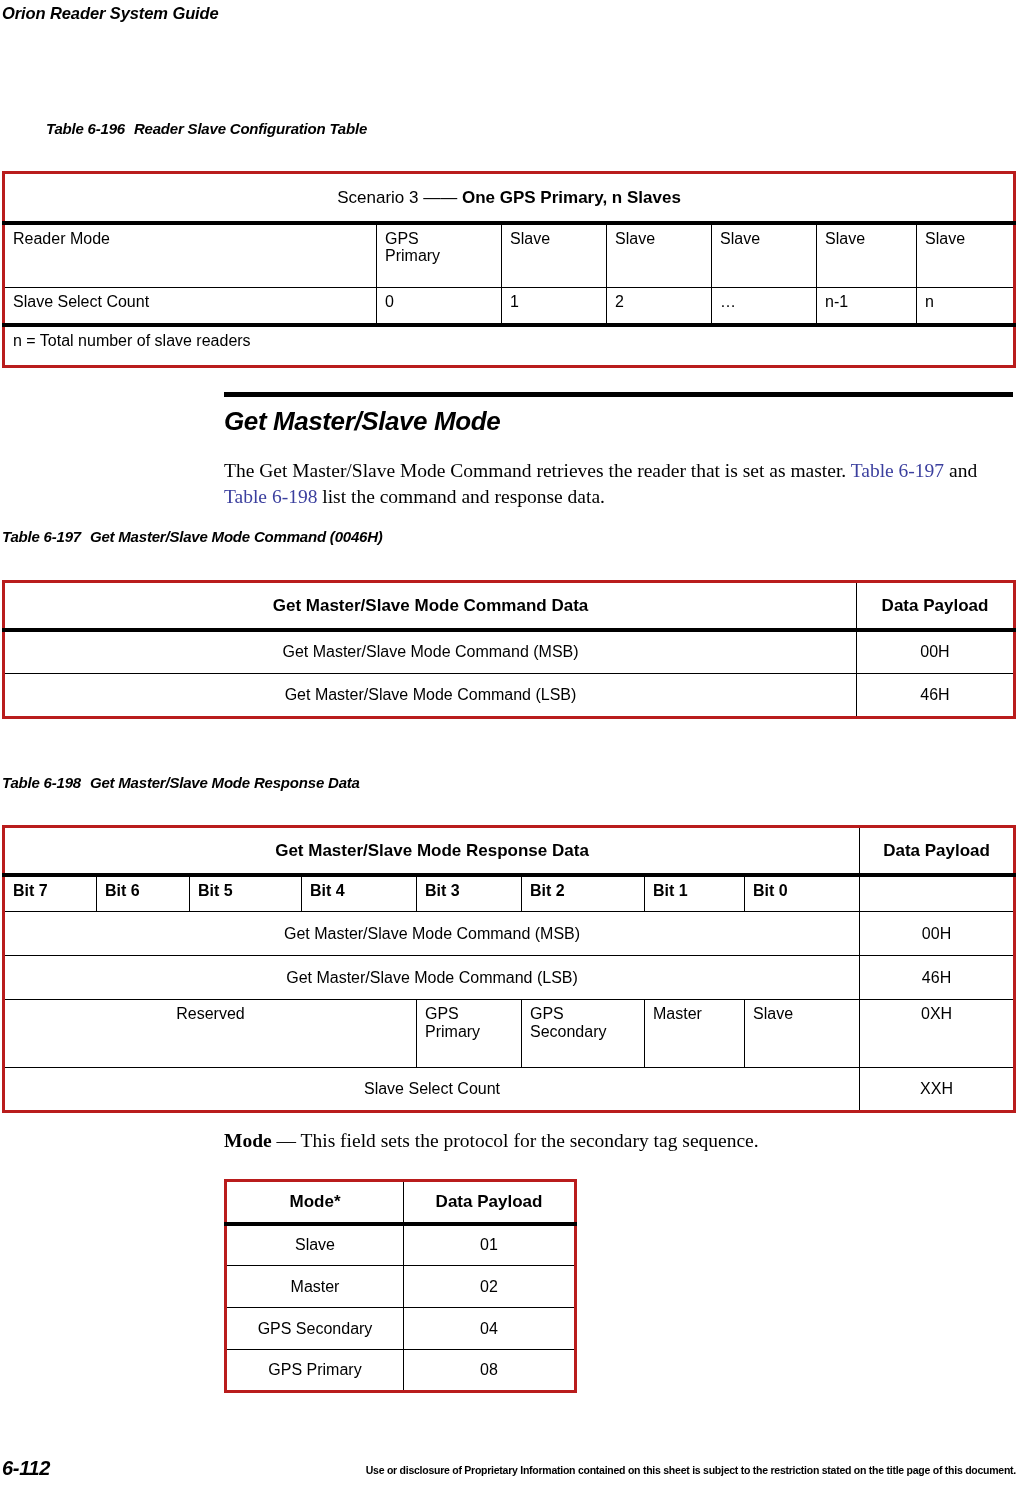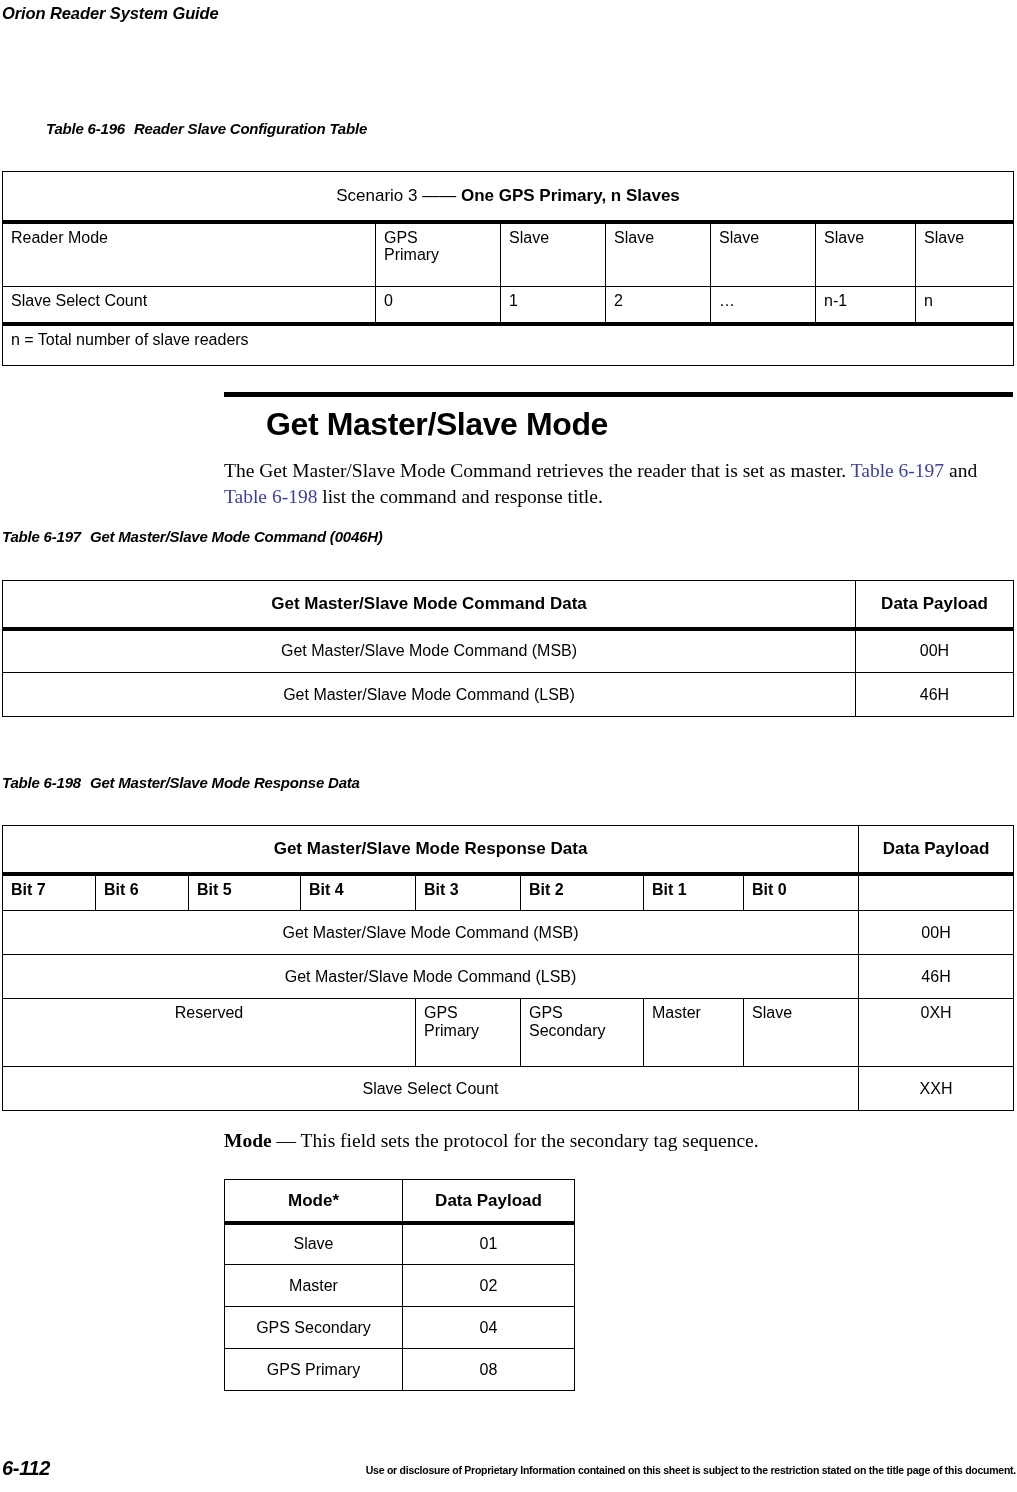--- a/index.html
+++ b/index.html
@@ -54,35 +54,35 @@
     border: 1px solid #000000;
     padding: 5px 8px;
     vertical-align: top;
     line-height: 1.12;
   }
   .ctr { text-align: center; }
   .bold { font-weight: bold; }
   .thickbot { border-bottom: 4px solid #000000 !important; }
 
   
-  table.doc { border: 1px solid #b91c1c; }
+  table.doc { border: 3px solid #b91c1c; }
 
   
   .rule {
     position: absolute;
     background: #000000;
   }
   .section-heading {
     position: absolute;
     font-family: "Liberation Sans", sans-serif;
     font-weight: bold;
-    font-size: 32px;
+    font-style: italic;
+    font-size: 26px;
     letter-spacing: -0.4px;
     white-space: nowrap;
-    margin-left: 42px;
   }
 
   
   .body-par {
     position: absolute;
     font-family: "Liberation Serif", serif;
     font-size: 19.5px;
     line-height: 1.32;
     color: #000000;
   }
@@ -160,21 +160,21 @@
     <tr>
       <td colspan="7" style="height:42px;">n = Total number of slave readers</td>
     </tr>
   </tbody>
 </table>
 
 <div class="rule" style="left:224px; top:392px; width:789px; height:5px;"></div>
 <div class="section-heading" style="left:224px; top:406px;">Get Master/Slave Mode</div>
 
 <div class="body-par" style="left:224px; top:458px; width:792px;">
-  <span>The Get Master/Slave Mode Command retrieves the reader that is set as master. </span><span class="xref">Table 6-197</span><span> and </span><span class="xref">Table 6-198</span><span> list the command and response title.</span>
+  <span>The Get Master/Slave Mode Command retrieves the reader that is set as master. </span><span class="xref">Table 6-197</span><span> and </span><span class="xref">Table 6-198</span><span> list the command and response data.</span>
 </div>
 
 <div class="table-caption" style="left:2px; top:528px;">
   <span class="cap-num">Table 6-197</span><span>Get Master/Slave Mode Command (0046H)</span>
 </div>
 
 <table class="doc" style="left:2px; top:580px; width:1011px;">
   <colgroup>
       <col style="width:853px">
       <col style="width:158px">

